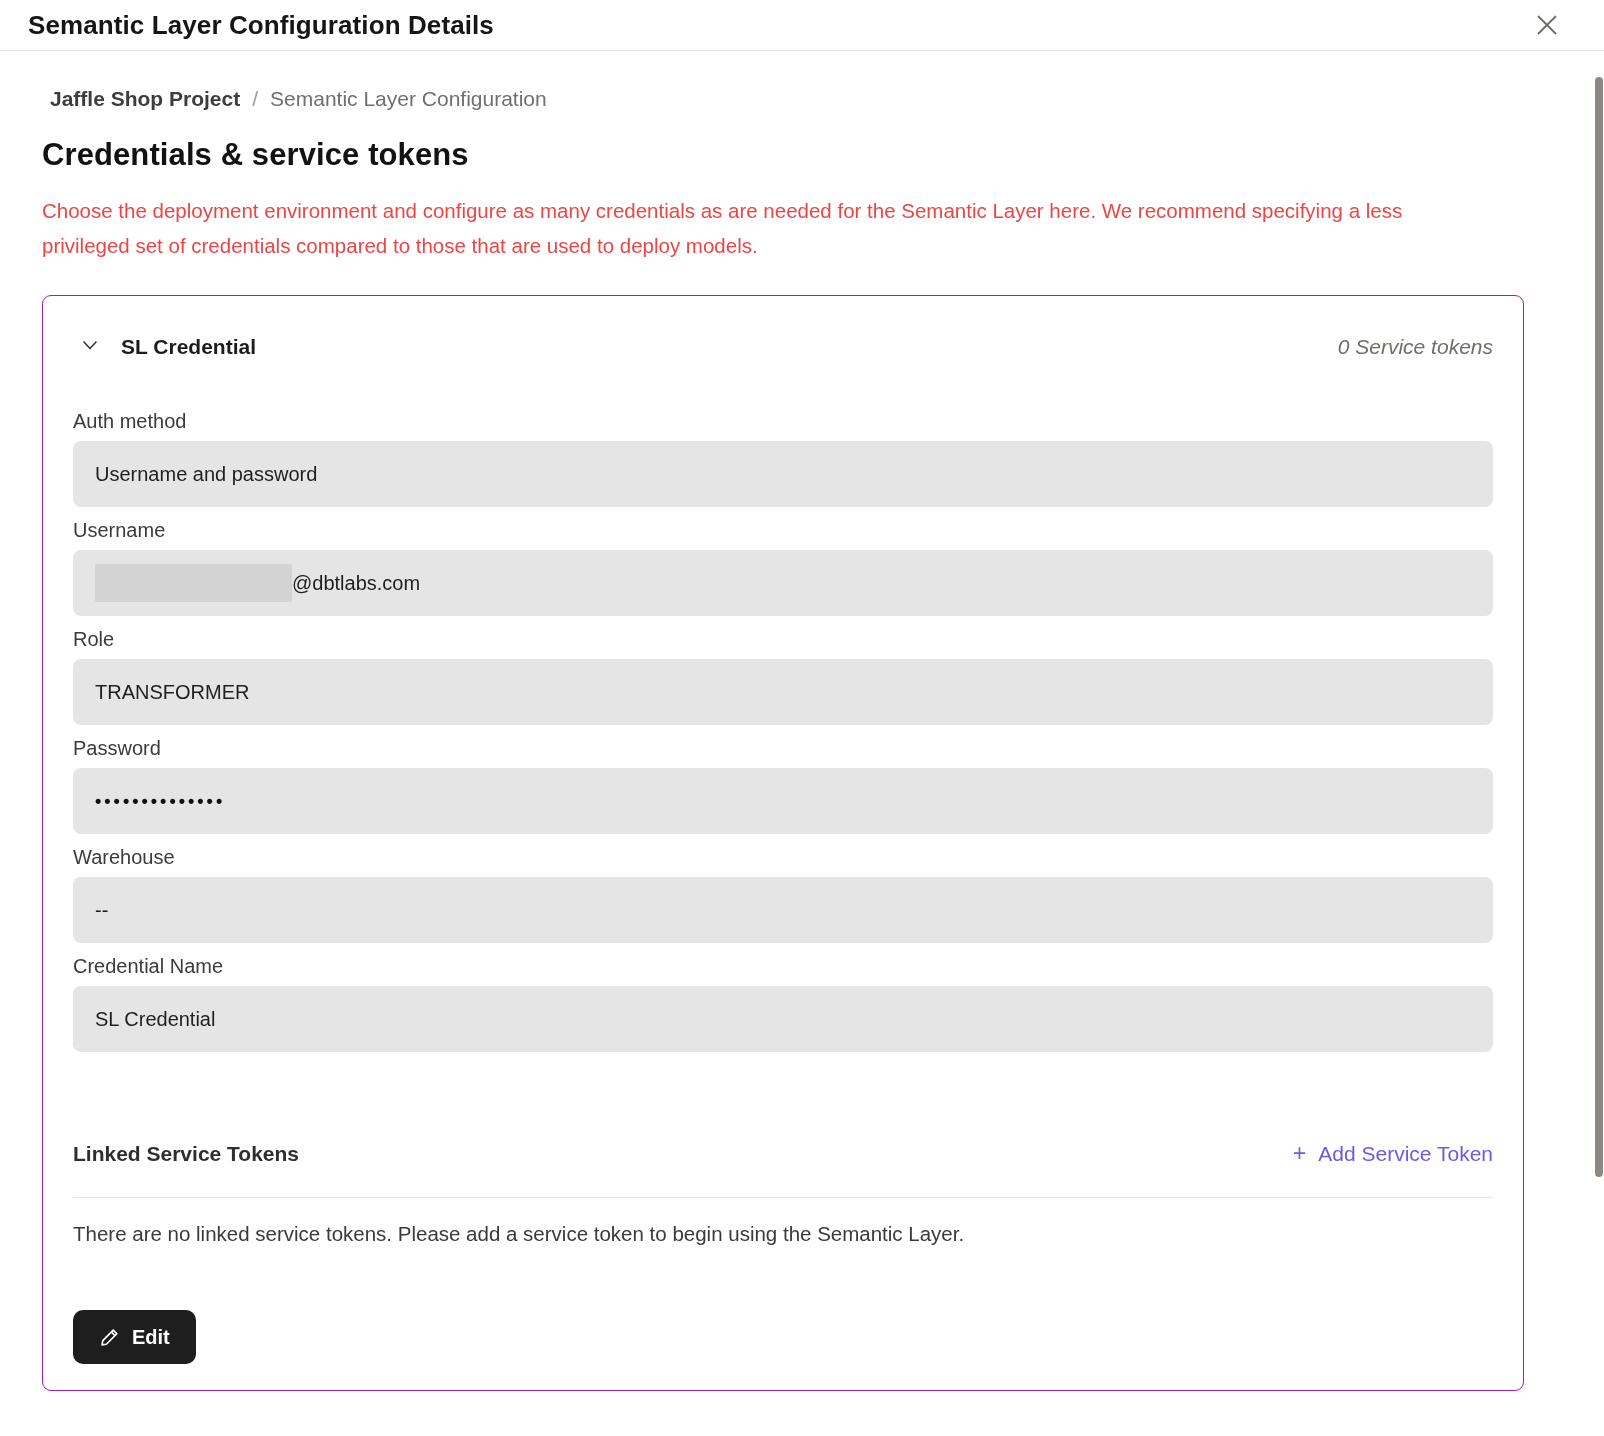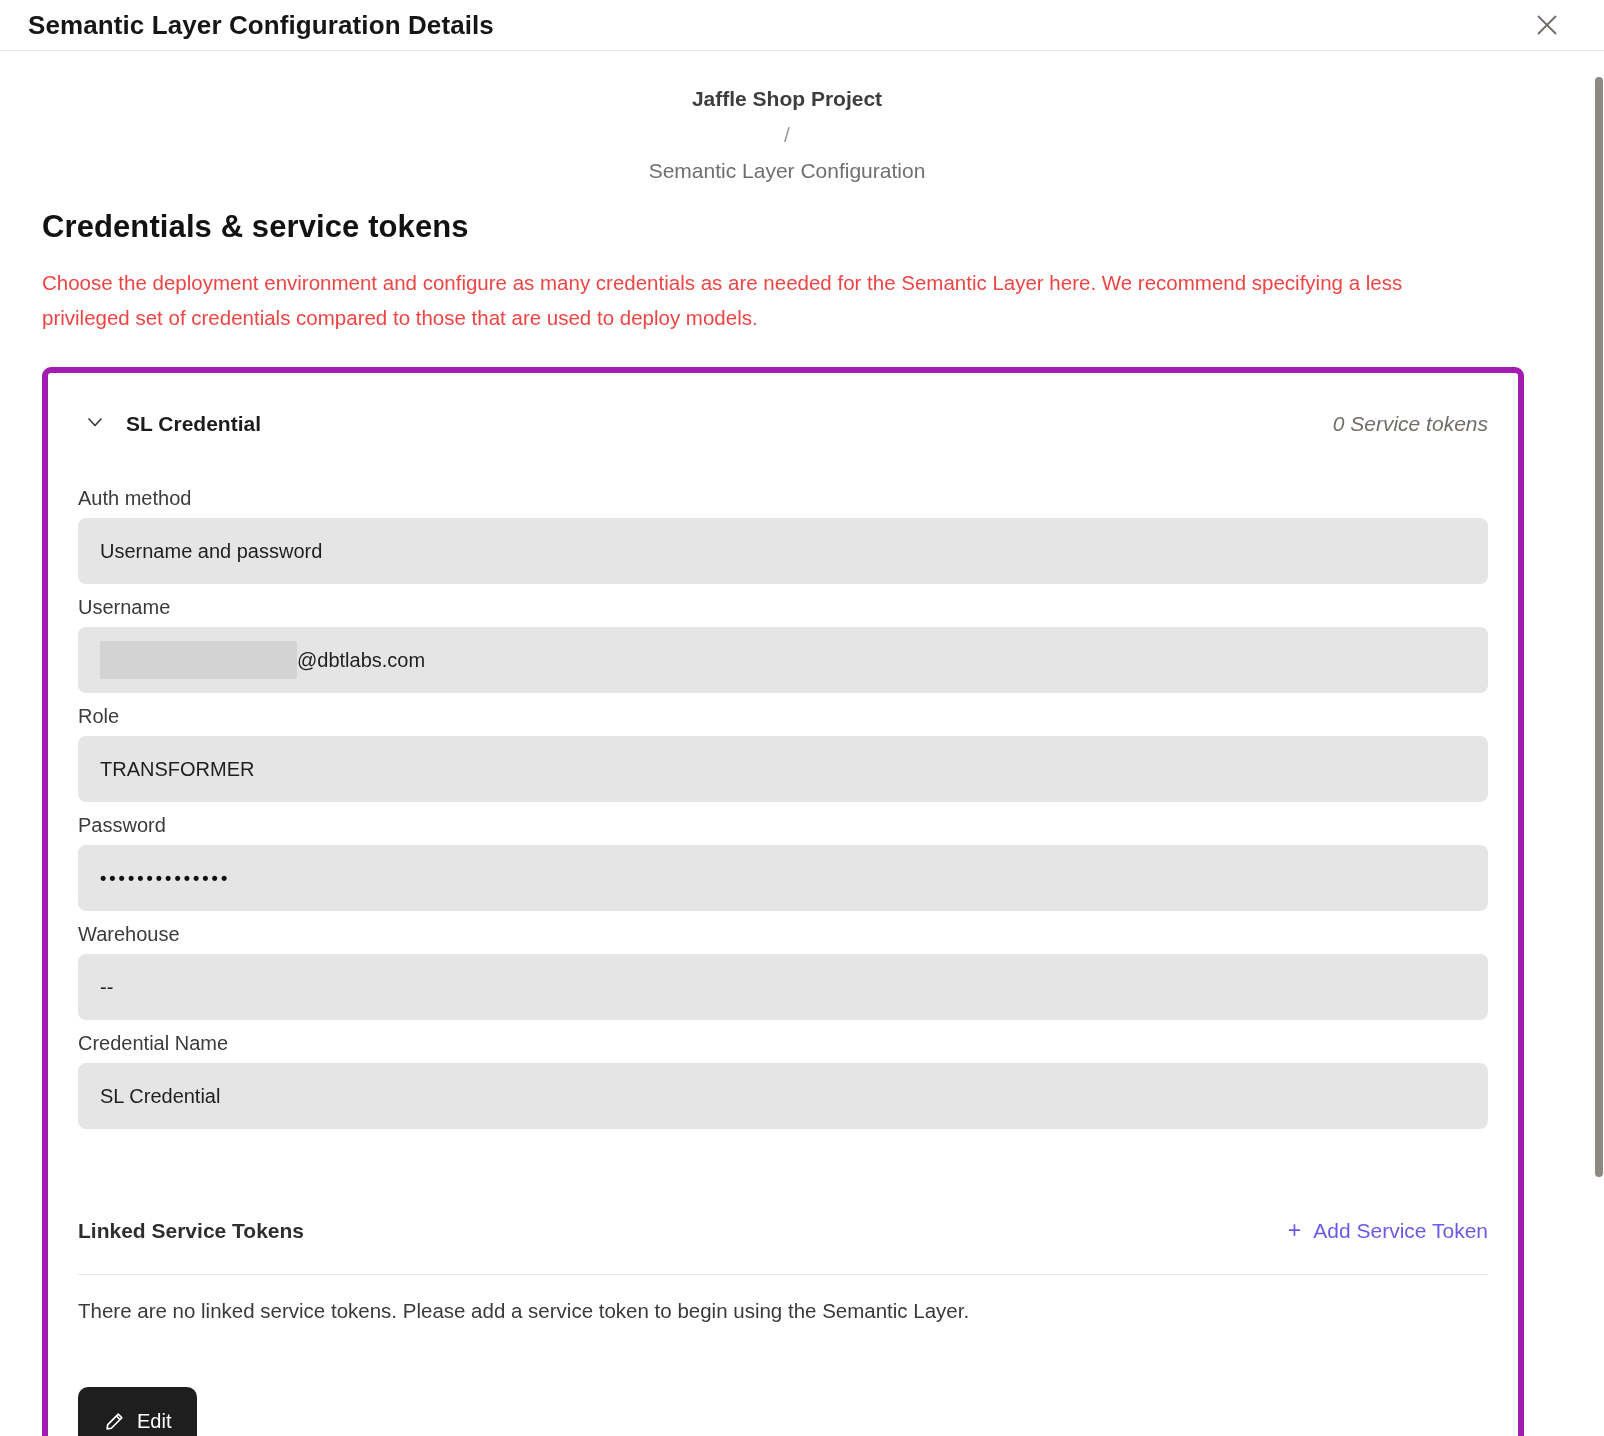--- a/index.html
+++ b/index.html
@@ -15,33 +15,33 @@
   .close-btn {
     width: 34px; height: 34px; display: flex; align-items: center; justify-content: center;
     cursor: pointer; background: none; border: none; margin-right: 12px;
   }
   .close-btn svg { display: block; }
 
   
   .content { padding: 0 80px 0 42px; }
 
   .breadcrumb {
-    margin: 36px 0 0 8px; font-size: 21px; display: flex; align-items: center; gap: 12px; flex-direction: column;
+    margin: 36px 0 0 8px; font-size: 21px; display: flex; align-items: center; gap: 12px;
   }
   .breadcrumb .crumb-project { color: #3d3d3d; font-weight: 700; cursor: pointer; }
   .breadcrumb .crumb-sep { color: #9a9a9a; font-weight: 400; }
   .breadcrumb .crumb-current { color: #6f6f6f; font-weight: 400; cursor: pointer; }
 
   .page-title { margin-top: 26px; font-size: 31px; font-weight: 700; color: #121212; letter-spacing: .1px; }
 
   .page-desc { margin-top: 20px; font-size: 20.5px; line-height: 35px; color: #ef4444; max-width: 1420px; }
 
   
   .card {
-    margin-top: 32px; width: 1482px; border: 6px solid #a21caf; border-radius: 9px;
+    margin-top: 32px; width: 1482px; border: 1px solid #a21caf; border-radius: 9px;
     background: #ffffff; padding: 0 30px 26px 30px;
   }
   .card-header { padding-top: 38px; display: flex; align-items: center; }
   .chevron {
     width: 26px; height: 26px; display: flex; align-items: center; justify-content: center;
     cursor: pointer; margin-left: 4px;
   }
   .card-title { margin-left: 18px; font-size: 21px; font-weight: 700; color: #1c1c1c; }
   .tokens-count { margin-left: auto; font-size: 21px; color: #716d68; font-weight: 400; font-style: italic; }
 
@@ -63,22 +63,22 @@
   .add-token {
     margin-left: auto; display: flex; align-items: center; gap: 12px; cursor: pointer;
     font-size: 21px; font-weight: 500; border: none; background: none;
   }
   .add-token .plus-glyph { font-size: 23px; font-weight: 400; }
   .divider { margin-top: 30px; height: 1px; background: #e7e7e7; width: 100%; }
   .empty-msg { margin-top: 24px; font-size: 20.5px; color: #3a3a3a; }
 
   
   .edit-btn {
-    margin-top: 64px; height: 68px; padding: 0 26px; display: inline-flex; align-items: center; gap: 12px;
-    border: none; border-radius: 10px; cursor: pointer; color: #ffffff; font-size: 20px; font-weight: 400;
+    margin-top: 64px; height: 54px; padding: 0 26px; display: inline-flex; align-items: center; gap: 12px;
+    border: none; border-radius: 10px; cursor: pointer; color: #ffffff; font-size: 20px; font-weight: 700;
     font-family: "Liberation Sans", sans-serif;
   }
 
   
   .scrollbar-track { position: absolute; top: 70px; right: 0; width: 9px; height: 1366px; }
   .scrollbar-thumb {
     position: absolute; top: 7px; right: 1px; width: 8px; height: 1100px;
     background: #8d8881; border-radius: 5px; cursor: pointer;
   }
 </style>

